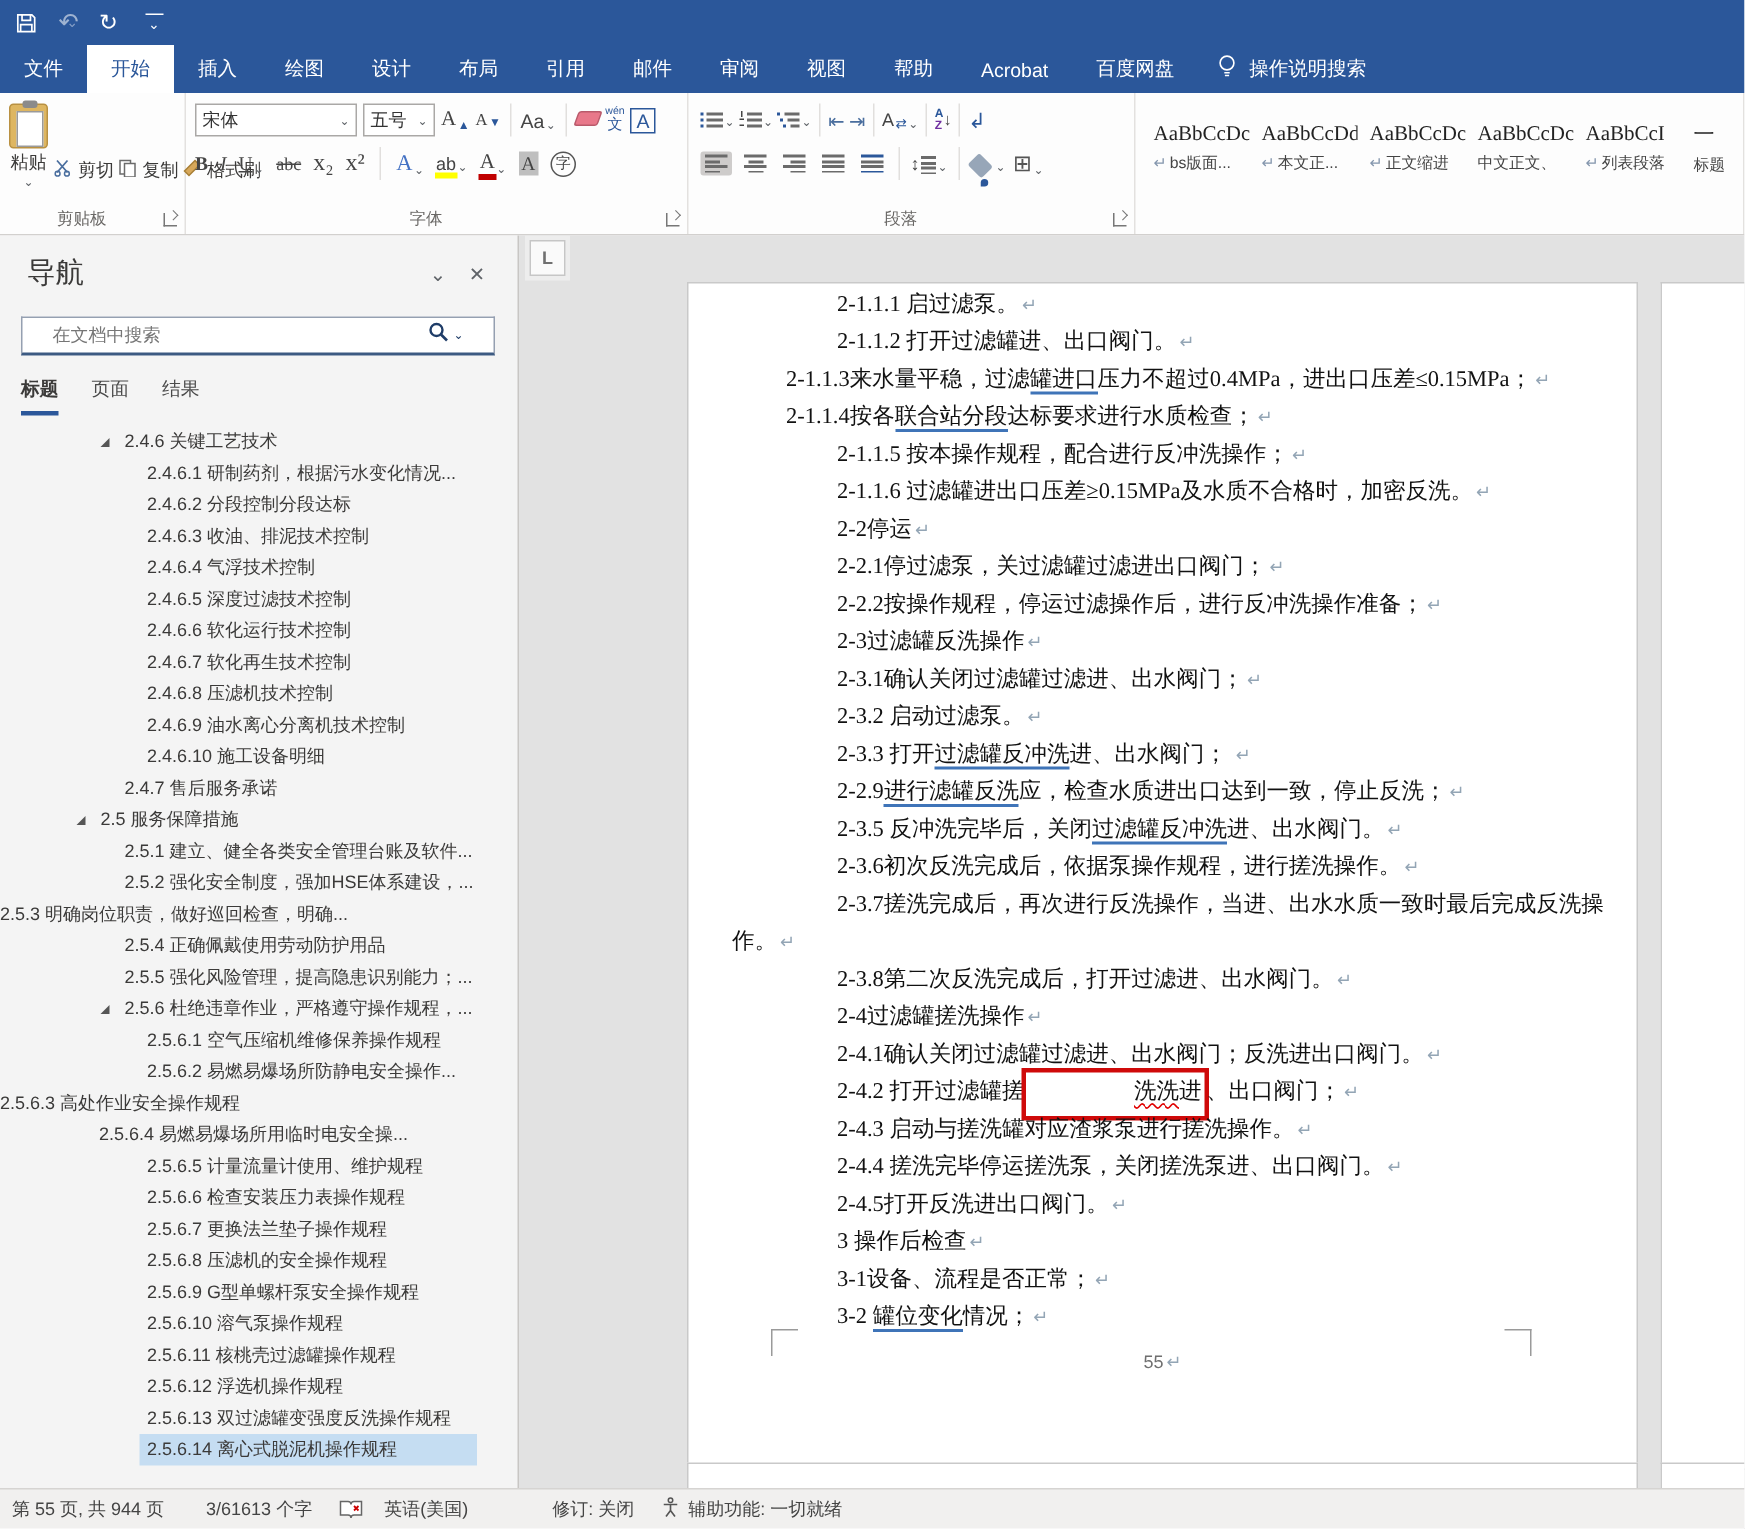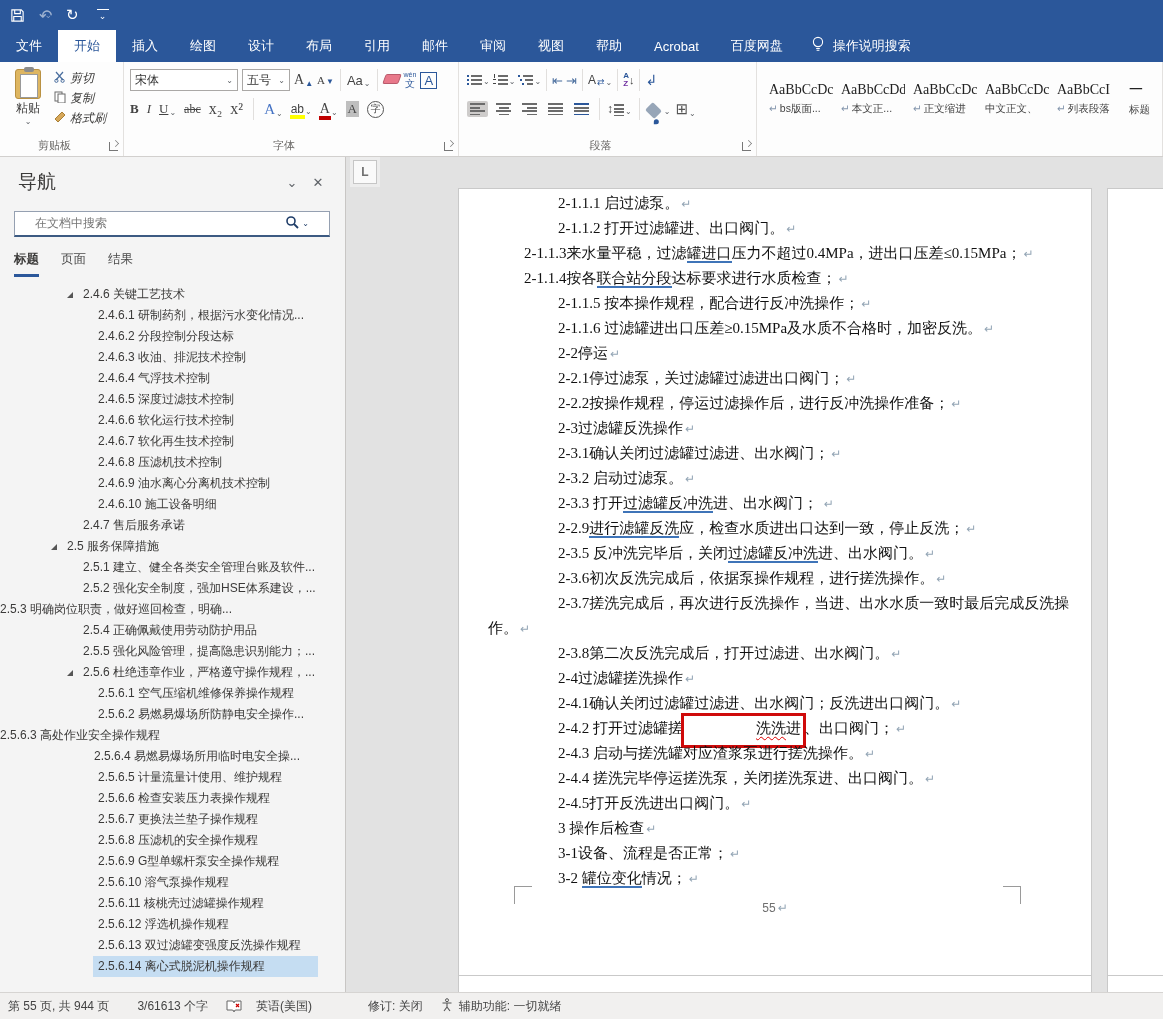--- a/index.html
+++ b/index.html
@@ -33,21 +33,21 @@
   .launcher { position:absolute; bottom:5px; right:5px; width:9px; height:9px;
     border-left:1px solid #777; border-bottom:1px solid #777; }
   .launcher::after { content:""; position:absolute; left:2px; top:-2px; width:6px; height:6px;
     border-right:1px solid #777; border-bottom:1px solid #777; transform:rotate(-45deg) scale(.7); }
   .g-clip { width:124px; display:flex; }
   .paste-big { width:44px; margin-left:6px; display:flex; flex-direction:column; align-items:center; font-size:12px; color:#3b3a39;text-align:right; }
   .clipicon { width:26px; height:30px; background:#deb661; border:1px solid #b99142; border-radius:3px; position:relative; margin:2px 0 1px; }
   .clipicon::before { content:""; position:absolute; left:4px; top:4px; width:16px; height:22px; background:#fff; border:1px solid #9a9a9a; }
   .clipicon::after { content:""; position:absolute; left:8px; top:-3px; width:10px; height:5px; background:#8b8b8b; border-radius:2px; }
   .chev { font-size:8px; color:#5f6368; }
-  .smallcol { display:flex; flex-direction:column; gap:3px; margin-left:4px; margin-top:3px;font-style:italic; }
+  .smallcol { display:flex; flex-direction:row; gap:3px; margin-left:4px; margin-top:3px; }
   .sbtn { display:flex; align-items:center; gap:4px; font-size:12px; color:#3b3a39; white-space:nowrap; }
   .g-font { width:335px; padding-left:6px; }
   .fr1 { display:flex; align-items:center; gap:4px; height:26px; }
   .fr2 { display:flex; align-items:center; gap:8px; height:28px; margin-top:2px; }
   .combo { border:1px solid #aaa8a6; background:#fff; height:22px; display:flex; align-items:center;
     justify-content:space-between; font-size:12px; color:#333; padding:0 4px; }
   .combo .chev { margin-left:4px; }
   .fbtn { font-size:13px; color:#444; display:flex; align-items:flex-end; gap:1px; white-space:nowrap; }
   .vdiv { width:1px; height:22px; background:#e1dfdd; margin:0 2px; }
   .b { font-weight:bold; font-family:"Liberation Serif", serif; }
@@ -467,21 +467,21 @@
         <div class="nav-item" style="padding-left: 67px;"><span class="nav-arrow" style="left: 51px;"></span><span>2.5 服务保障措施</span></div>
         <div class="nav-item" style="padding-left: 83px;"><span>2.5.1 建立、健全各类安全管理台账及软件...</span></div>
         <div class="nav-item" style="padding-left: 83px;"><span>2.5.2 强化安全制度，强加HSE体系建设，...</span></div>
         <div class="nav-item" style=""><span>2.5.3 明确岗位职责，做好巡回检查，明确...</span></div>
         <div class="nav-item" style="padding-left: 83px;"><span>2.5.4 正确佩戴使用劳动防护用品</span></div>
         <div class="nav-item" style="padding-left: 83px;"><span>2.5.5 强化风险管理，提高隐患识别能力；...</span></div>
         <div class="nav-item" style="padding-left: 83px;"><span class="nav-arrow" style="left: 67px;"></span><span>2.5.6 杜绝违章作业，严格遵守操作规程，...</span></div>
         <div class="nav-item" style="padding-left: 98px;"><span>2.5.6.1 空气压缩机维修保养操作规程</span></div>
         <div class="nav-item" style="padding-left: 98px;"><span>2.5.6.2 易燃易爆场所防静电安全操作...</span></div>
         <div class="nav-item" style=""><span>2.5.6.3 高处作业安全操作规程</span></div>
-        <div class="nav-item" style="padding-left: 94px;"><span>2.5.6.4 易燃易爆场所用临时电安全操...</span></div>
+        <div class="nav-item" style="padding-left: 66px;"><span>2.5.6.4 易燃易爆场所用临时电安全操...</span></div>
         <div class="nav-item" style="padding-left: 98px;"><span>2.5.6.5 计量流量计使用、维护规程</span></div>
         <div class="nav-item" style="padding-left: 98px;"><span>2.5.6.6 检查安装压力表操作规程</span></div>
         <div class="nav-item" style="padding-left: 98px;"><span>2.5.6.7 更换法兰垫子操作规程</span></div>
         <div class="nav-item" style="padding-left: 98px;"><span>2.5.6.8 压滤机的安全操作规程</span></div>
         <div class="nav-item" style="padding-left: 98px;"><span>2.5.6.9 G型单螺杆泵安全操作规程</span></div>
         <div class="nav-item" style="padding-left: 98px;"><span>2.5.6.10 溶气泵操作规程</span></div>
         <div class="nav-item" style="padding-left: 98px;"><span>2.5.6.11 核桃壳过滤罐操作规程</span></div>
         <div class="nav-item" style="padding-left: 98px;"><span>2.5.6.12 浮选机操作规程</span></div>
         <div class="nav-item" style="padding-left: 98px;"><span>2.5.6.13 双过滤罐变强度反洗操作规程</span></div>
         <div class="nav-item sel" style="margin-left: 93px; margin-right: 27px; padding-left: 5px;"><span>2.5.6.14 离心式脱泥机操作规程</span></div>

